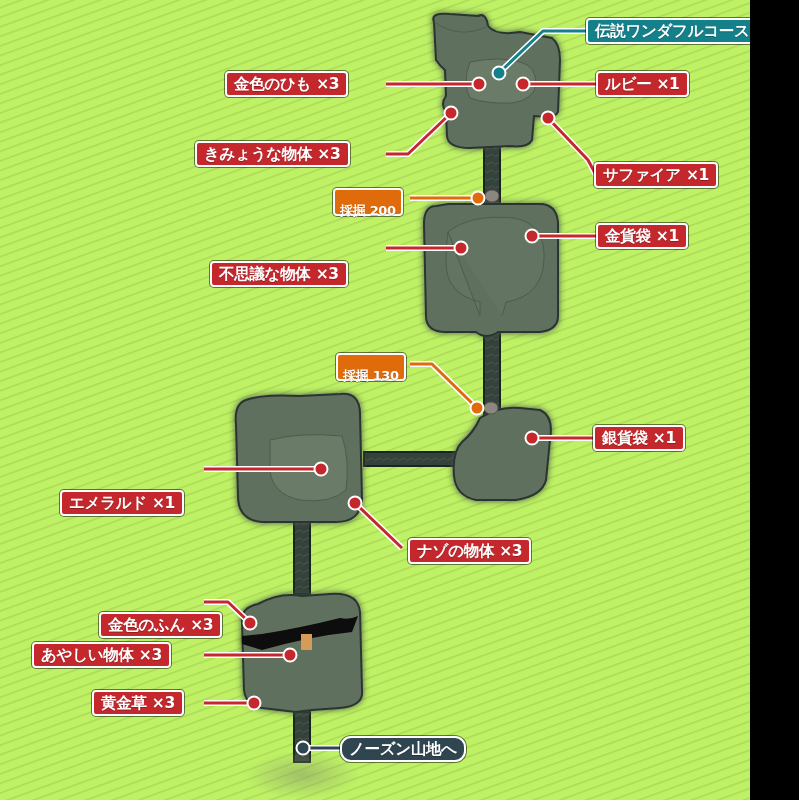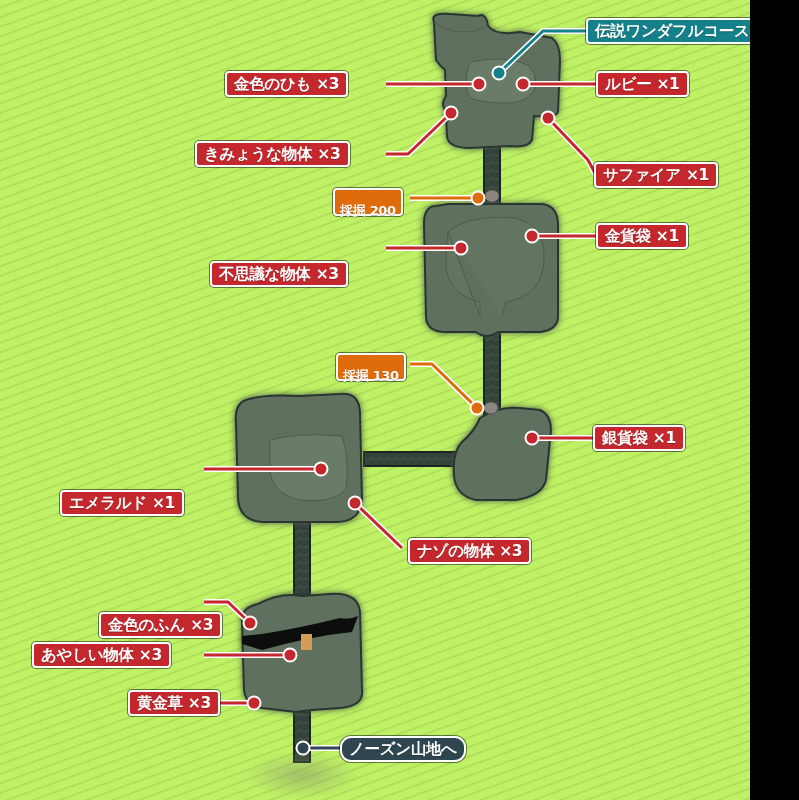--- a/index.html
+++ b/index.html
@@ -161,15 +161,15 @@
   <div class="label red" style="left:594px; top:162px;">サファイア ×1</div>
   <div class="label orange" style="left:333px; top:188px;">採掘 200</div>
   <div class="label red" style="left:596px; top:223px;">金貨袋 ×1</div>
   <div class="label red" style="left:210px; top:233px;margin-top:28px;">不思議な物体 ×3</div>
   <div class="label orange" style="left:336px; top:353px;">採掘 130</div>
   <div class="label red" style="left:593px; top:425px;">銀貨袋 ×1</div>
   <div class="label red" style="left:60px;  top:456px;margin-top:34px;">エメラルド ×1</div>
   <div class="label red" style="left:397px; top:538px;margin-left:11px;">ナゾの物体 ×3</div>
   <div class="label red" style="left:52px;  top:612px;margin-left:47px;">金色のふん ×3</div>
   <div class="label red" style="left:32px;  top:642px;text-align:right;">あやしい物体 ×3</div>
-  <div class="label red" style="left:92px;  top:690px;margin-left:36px;">黄金草 ×3</div>
+  <div class="label red" style="left:92px;  top:690px;">黄金草 ×3</div>
   <div class="label slate" style="left:340px; top:736px;border-radius:11px;">ノーズン山地へ</div>
 </div>
 
 </body></html>

